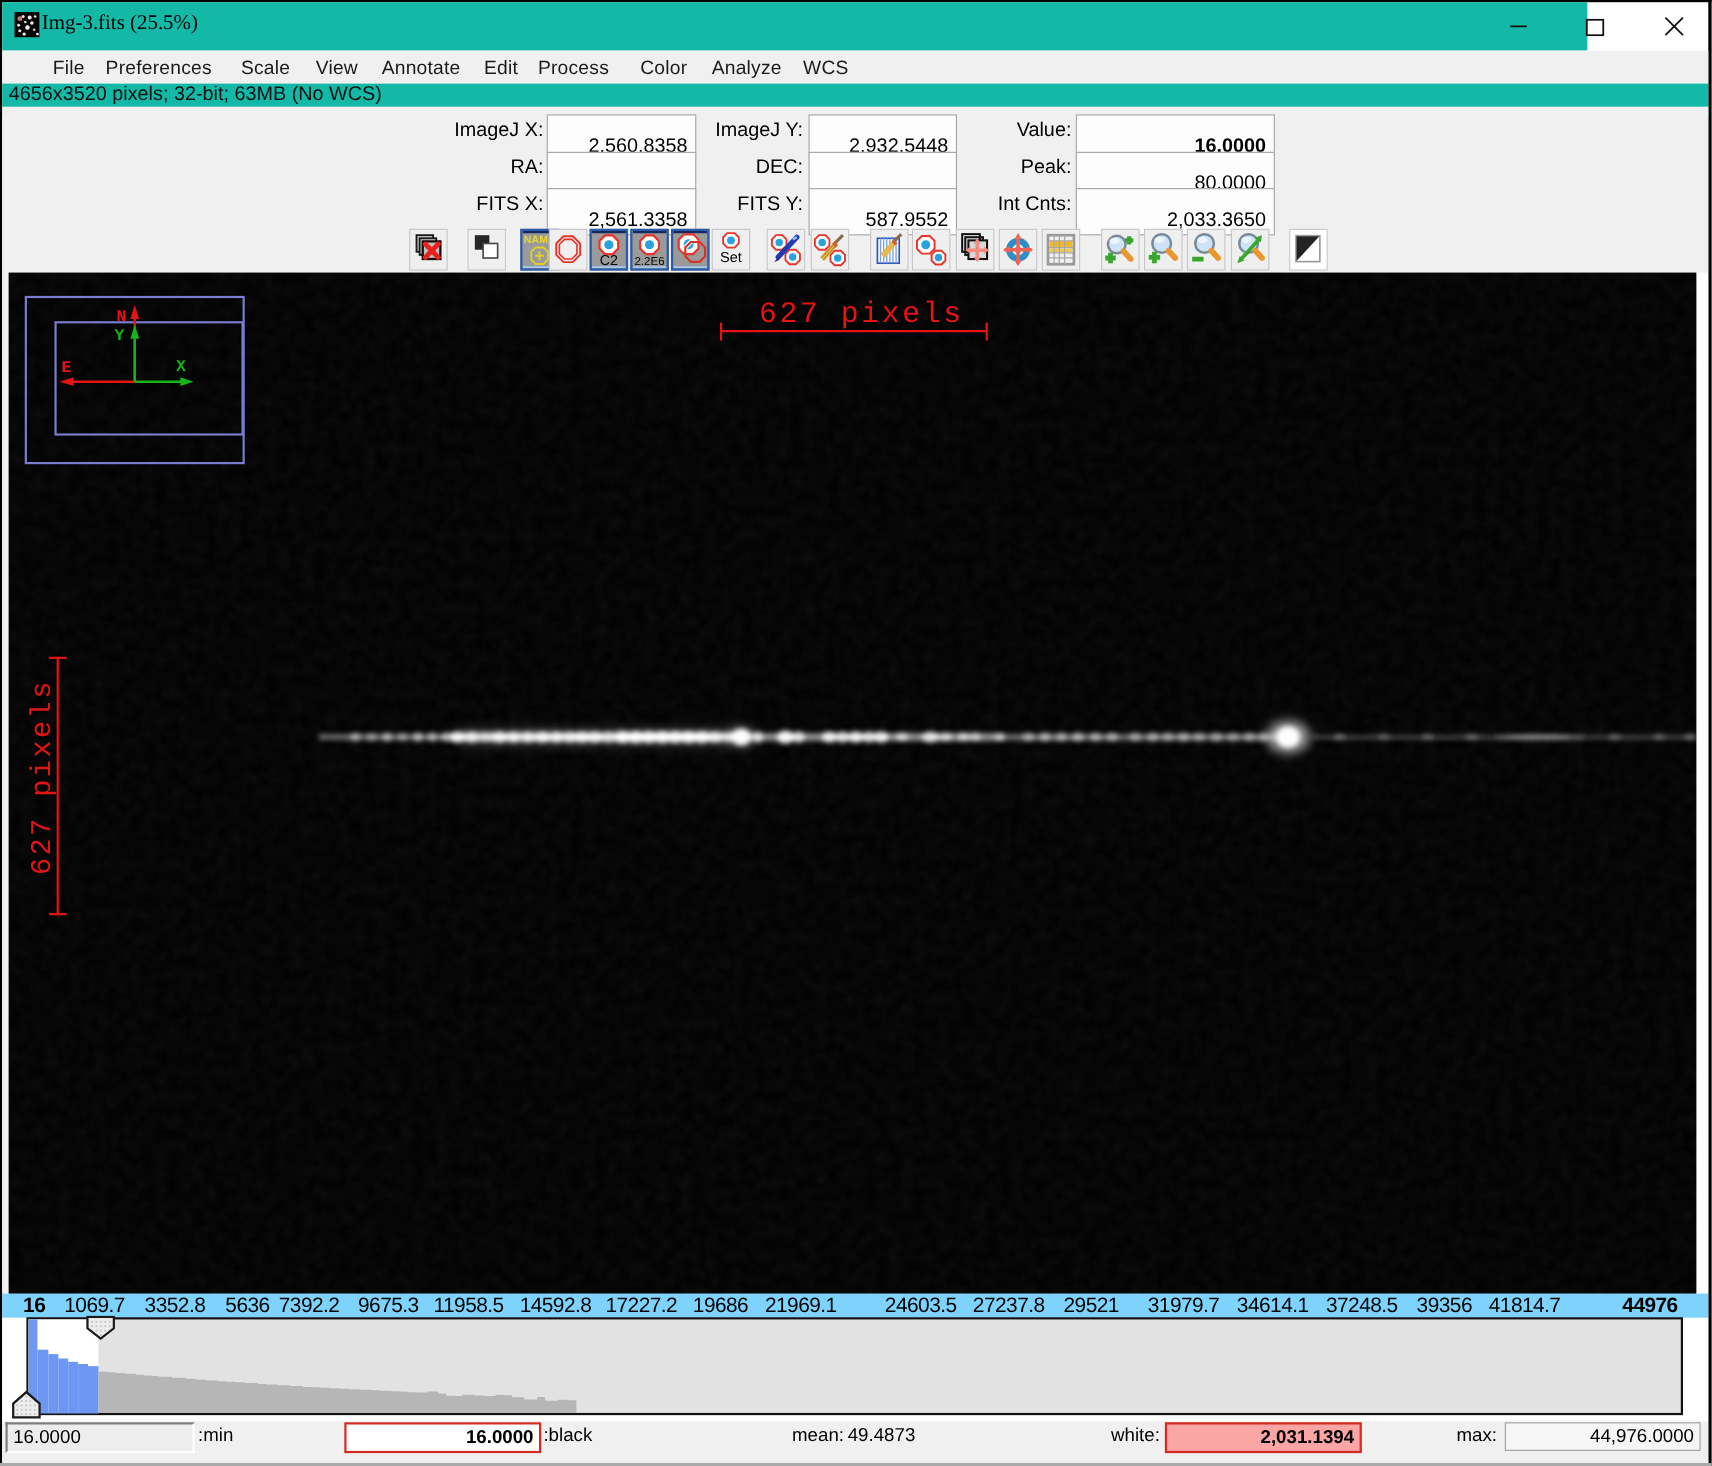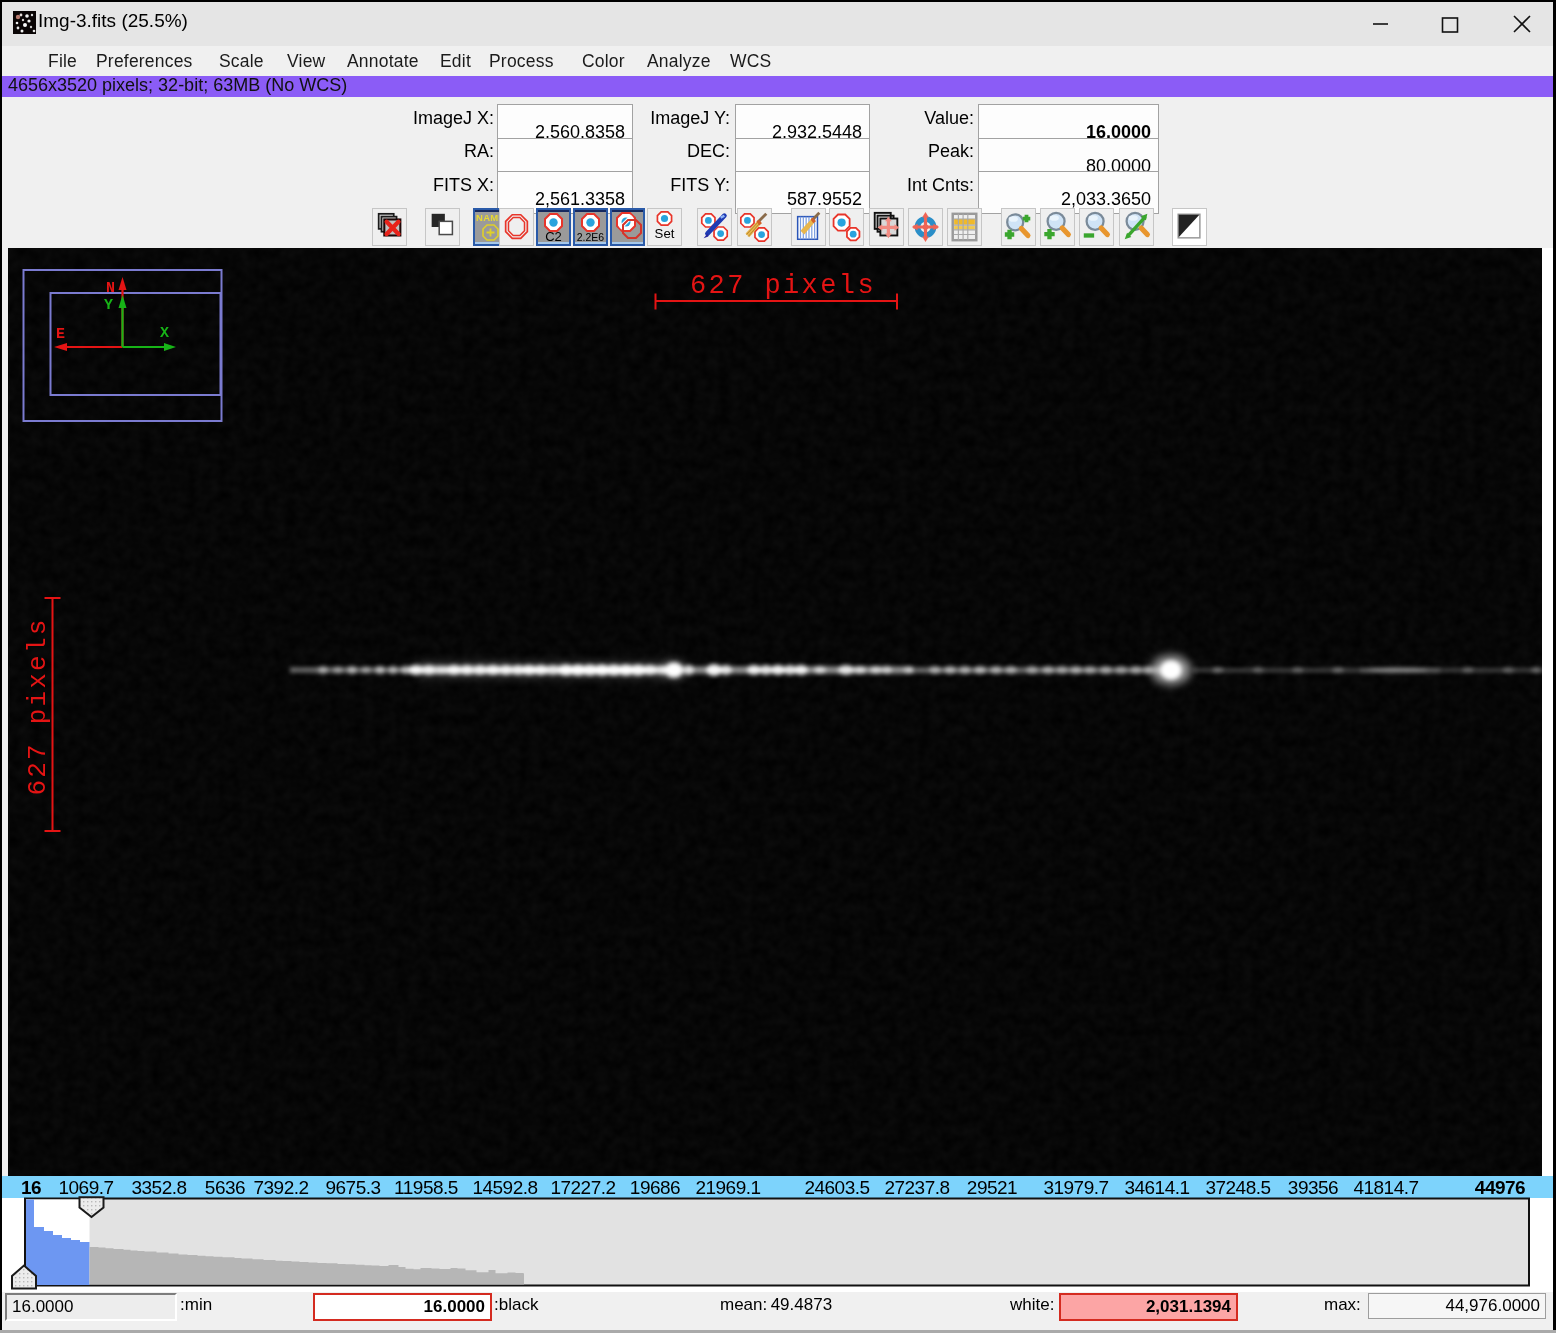--- a/index.html
+++ b/index.html
@@ -1,28 +1,28 @@
 <!DOCTYPE html>
 <html><head>
 <meta charset="utf-8">
 <style>
 html,body{margin:0;padding:0;width:1556px;height:1333px;overflow:hidden;background:#fff;
  font-family:"Liberation Sans",sans-serif;}
 #win{position:absolute;left:0;top:0;width:1556px;height:1333px;background:#fff;
  border-left:2px solid #000;border-top:2px solid #000;border-right:3px solid #000;box-sizing:border-box;}
 
-#titlebar{position:absolute;left:2px;top:2px;width:1551px;height:44px;background:#e5e5e5;}
+#titlebar{position:absolute;left:2px;top:2px;width:1441px;height:44px;background:#14b8a6;font-family:Liberation Serif, serif;}
 #title-ico{position:absolute;left:11px;top:9px;width:23px;height:23px;}
 #title-txt{position:absolute;left:36px;top:8px;font-size:19px;color:#000;}
 .wbtn{position:absolute;top:0;height:44px;}
 
 #menubar{position:absolute;left:2px;top:46px;width:1551px;height:30px;background:#f0f0f0;}
 #menubar span{position:absolute;top:0;line-height:30px;font-size:17.5px;letter-spacing:0.2px;color:#1b1b1b;margin-left:20px;}
 
-#infoline{position:absolute;left:2px;top:76px;width:1551px;height:29px;background:#8b5cf6;}
+#infoline{position:absolute;left:2px;top:76px;width:1551px;height:29px;background:#14b8a6;}
 #infoline div{position:absolute;left:6px;top:-1px;font-size:18px;color:#111;}
 
 #panel{position:absolute;left:2px;top:97px;width:1551px;height:151px;background:#f0f0f0;}
 .flabel{position:absolute;font-size:18px;color:#000;text-align:right;}
 .ffield{position:absolute;height:24px;background:#fdfdfd;border:1.5px solid #a2a2a2;
  font-size:18px;color:#000;text-align:right;padding:17px 7px 0 0;box-sizing:content-box;}
 
 .tbtn{position:absolute;top:208px;width:35px;height:38px;background:#efefef;
  border:1px solid #c6c6c6;box-sizing:border-box;}
 .tbtn.on{background:#9a9a9a;border:2px solid #2a5aa8;box-shadow:inset 0 2px 0 #16295e, inset 0 -2px 0 #a6c8ea;}

